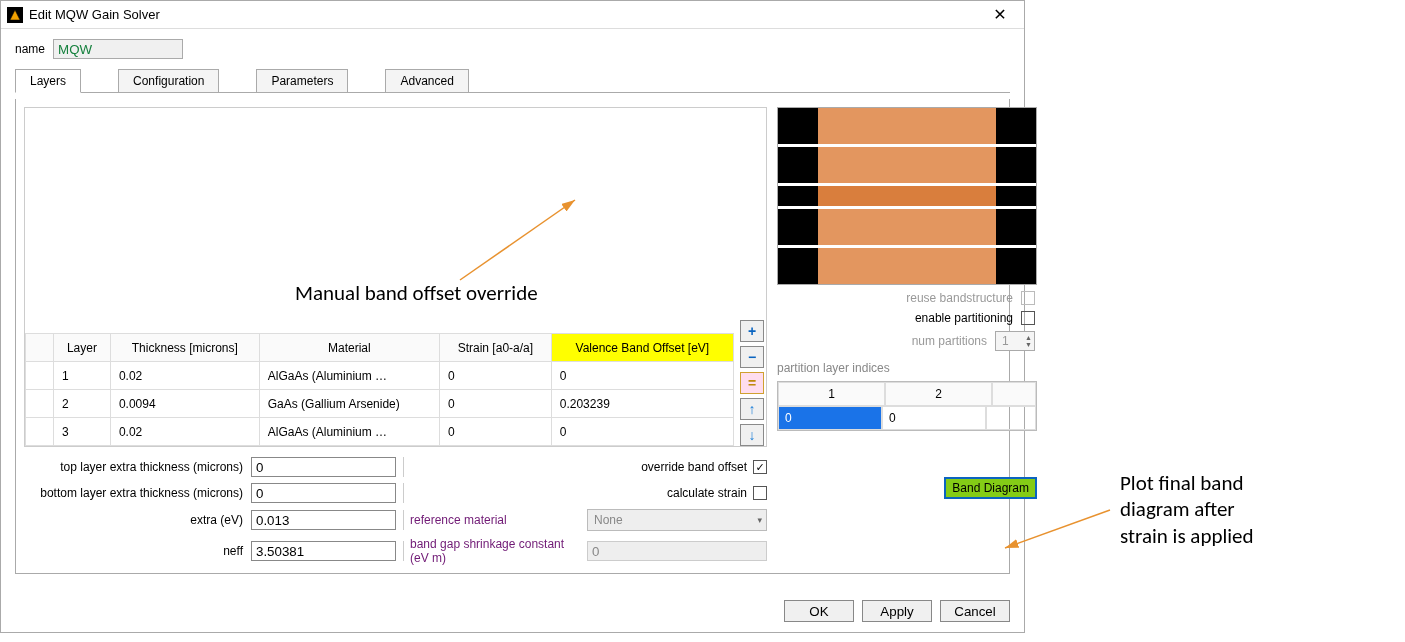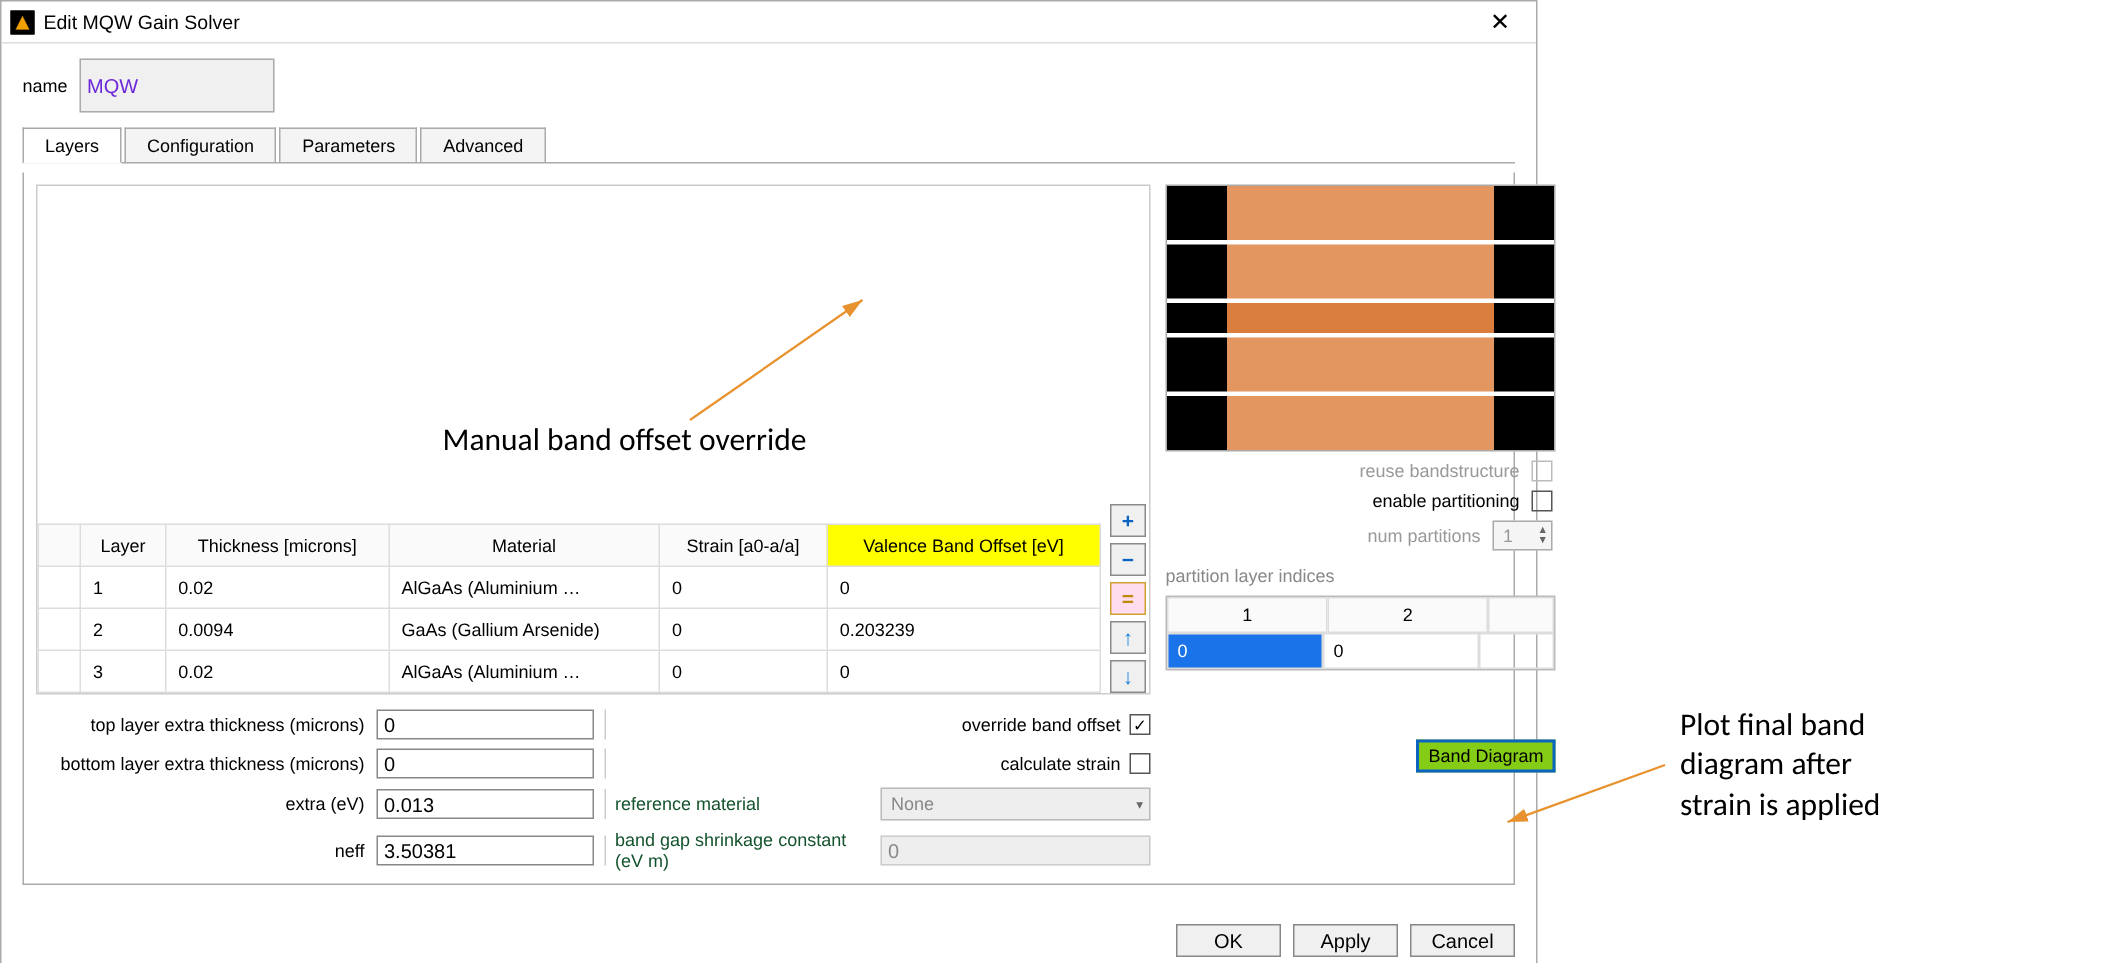--- a/index.html
+++ b/index.html
@@ -37,28 +37,29 @@
   .app-icon svg { display: block; }
   .titlebar .title { flex: 1; font-size: 13px; }
   .close-x {
     width: 36px; text-align: center;
     font-size: 16px; cursor: pointer;
     color: #000;
   }
   .content { padding: 10px 14px 16px 14px; }
   .namerow { display: flex; align-items: center; gap: 8px; margin-bottom: 10px; }
   .namerow input {
-    width: 130px; height: 36px;
+    width: 130px; height: 20px;
     background: #f0f0f0; border: 1px solid #aaa;
-    color: #6d28d9; padding: 0 4px;
+    color: #15803d; padding: 0 4px;
   }
   .tabstrip {
     display: flex; align-items: flex-start;
     border-bottom: 1px solid #aaa;
     margin-bottom: 6px;
+    gap: 35px;
   }
   .tab {
     padding: 4px 14px;
     border: 1px solid #aaa;
     border-bottom: none;
     background: #f4f4f4;
     margin-right: 2px;
     cursor: pointer;
     position: relative;
   }
@@ -129,21 +130,21 @@
     grid-template-columns: 225px 145px 10px 175px 180px;
     gap: 6px 2px;
     align-items: center;
   }
   .bottomform label { text-align: right; padding-right: 6px; }
   .bottomform input, .bottomform select {
     height: 20px; border: 1px solid #888; padding: 0 4px;
     width: 100%;
   }
   .bottomform .divider { border-left: 1px solid #ccc; height: 20px; margin: 0 auto; }
-  .bottomform .dislabel { color:#14532d; text-align:right; padding-right:6px;}
+  .bottomform .dislabel { color:#701a75; text-align:right; padding-right:6px;}
   .bottomform .discombo {
     background: #eee; color: #888;
     border: 1px solid #bbb; height: 22px; width: 100%;
     display:flex; align-items:center; justify-content:space-between;
     padding: 0 4px 0 6px;
   }
   .chkrow {
     display:flex; align-items:center; gap:6px; justify-content:flex-end;
   }
   .chk {

